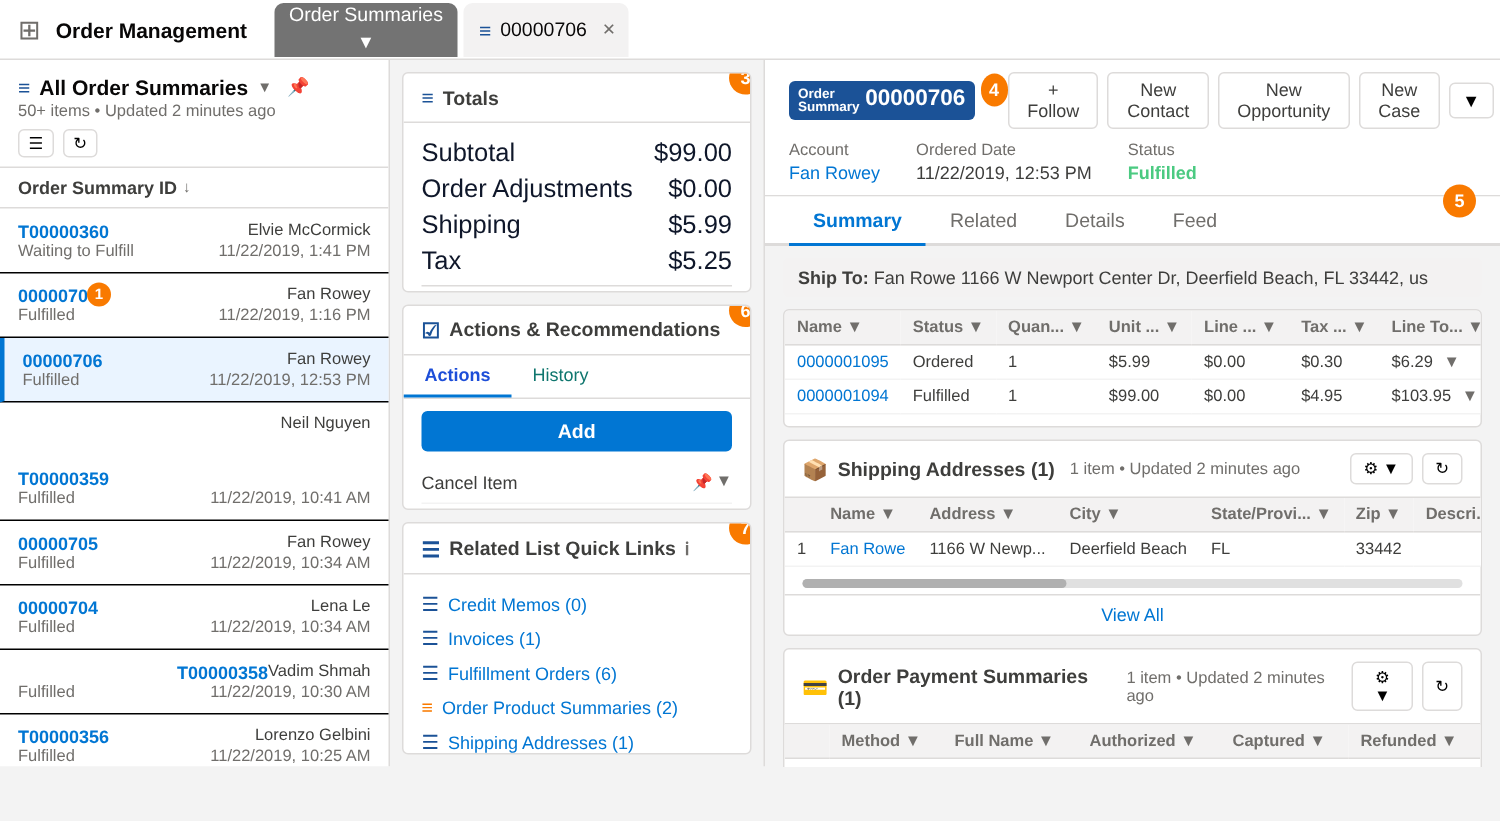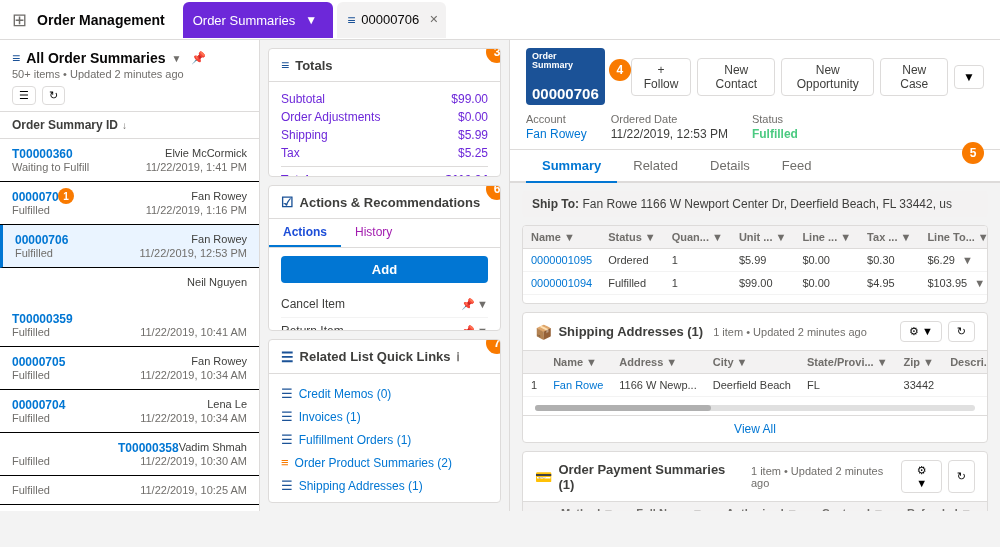--- a/index.html
+++ b/index.html
@@ -122,29 +122,29 @@
       display: flex;
       align-items: center;
       padding: 8px 12px;
       border-bottom: 1px solid #dddbda;
       font-size: 13px;
       font-weight: 700;
       color: #3e3e3c;
       gap: 6px;
     }
     .totals-table { width: 100%; padding: 8px 12px; }
-    .totals-row { display: flex; justify-content: space-between; padding: 2px 0; font-size: 12px; color: #6d28d9; text-align: right; }
+    .totals-row { display: flex; justify-content: space-between; padding: 2px 0; font-size: 17px; color: #0f172a; text-align: right; }
     .totals-row.total { font-weight: 700; border-top: 1px solid #dddbda; padding-top: 6px; margin-top: 4px; }
 
     .actions-tabs { display: flex; gap: 0; border-bottom: 1px solid #dddbda; }
     .action-tab {
       padding: 6px 14px;
       font-size: 12px;
       cursor: pointer;
-      color: #a21caf;
+      color: #0f766e;
     }
     .action-tab.active { border-bottom: 2px solid #0176d3; color: #1d4ed8; font-weight: 600; text-align: center; }
     .action-tab-content { padding: 8px 12px; }
     .add-btn {
       width: 100%;
       background: #0176d3;
       color: #fff;
       border: none;
       border-radius: 4px;
       padding: 6px;
@@ -303,21 +303,21 @@
     .horizontal-scroll { overflow-x: auto; }
   </style>
 </head>
 <body>
 
 <div class="top-nav">
   <span style="font-size:18px;color:#706e6b;cursor:pointer;">⊞</span>
   <span style="font-size:14px;font-weight:600;color:#080707;">Order Management</span>
 
   <div style="display:flex;align-items:center;flex:1;margin-left:8px;">
-    <div class="tab-item" style="background:#6d28d9;color:#fff;border-radius:6px 6px 0 0;height:36px;display:flex;align-items:center;gap:4px;padding:0 10px;margin-bottom:-1px;">
+    <div class="tab-item" style="background:#737373;color:#fff;border-radius:6px 6px 0 0;height:36px;display:flex;align-items:center;gap:4px;padding:0 10px;margin-bottom:-1px;flex-direction:column;">
       <span style="font-size:13px;color:#fff;">Order Summaries</span>
       <button class="tab-dropdown" style="color:#fff;background:none;border:none;cursor:pointer;font-size:12px;">▼</button>
     </div>
     <div class="record-tab" style="margin-left:4px;">
       <span style="color:#1b5297;font-size:14px;">≡</span>
       <span>00000706</span>
       <span style="color:#706e6b;font-size:11px;margin-left:4px;">✕</span>
     </div>
   </div>
 </div>
@@ -412,20 +412,24 @@
         <div style="display:flex;justify-content:flex-end;">
           <span style="font-size:12px;color:#0176d3;font-weight:600;">T00000358</span>
           <span style="font-size:11px;color:#3e3e3c;">Vadim Shmah</span>
         </div>
         <div style="display:flex;justify-content:space-between;">
           <span style="font-size:11px;color:#706e6b;">Fulfilled</span>
           <span style="font-size:11px;color:#706e6b;">11/22/2019, 10:30 AM</span>
         </div>
       </div>
       <div class="list-item">
+        <div style="display:flex;justify-content:space-between;">
+          <span style="font-size:12px;color:#0176d3;font-weight:600;">T00000356</span>
+          <span style="font-size:11px;color:#3e3e3c;">Lorenzo Gelbini</span>
+        </div>
         <div style="display:flex;justify-content:space-between;">
           <span style="font-size:11px;color:#706e6b;">Fulfilled</span>
           <span style="font-size:11px;color:#706e6b;">11/22/2019, 10:25 AM</span>
         </div>
       </div>
 
     </div>
   </div>
 
   <div class="middle-panel">
@@ -500,21 +504,21 @@
         <div class="quick-link-item">
           <span style="color:#1b5297;font-size:13px;">☰</span>
           <span>Credit Memos (0)</span>
         </div>
         <div class="quick-link-item">
           <span style="color:#1b5297;font-size:13px;">☰</span>
           <span>Invoices (1)</span>
         </div>
         <div class="quick-link-item">
           <span style="color:#1b5297;font-size:13px;">☰</span>
-          <span>Fulfillment Orders (1)</span>
+          <span>Fulfillment Orders (6)</span>
         </div>
         <div class="quick-link-item">
           <span style="color:#f97a00;font-size:13px;">≡</span>
           <span>Order Product Summaries (2)</span>
         </div>
         <div class="quick-link-item">
           <span style="color:#1b5297;font-size:13px;">☰</span>
           <span>Shipping Addresses (1)</span>
         </div>
         <div class="quick-link-item">
@@ -523,21 +527,21 @@
         </div>
       </div>
     </div>
   </div>
 
   <div class="right-panel">
 
     <div class="record-header">
       <div class="record-header-top">
         <div class="record-title-area">
-          <div style="background:#1b5297;border-radius:4px;padding:4px 6px;color:#fff;font-size:12px;display:flex;flex-direction:column;gap:16px;line-height:1;">
+          <div style="background:#1b5297;border-radius:4px;padding:4px 6px;color:#fff;font-size:12px;display:flex;flex-direction:row;gap:0;line-height:1;">
             <span style="font-size:9px;font-weight:600;">Order Summary</span>
             <span style="font-size:15px;font-weight:700;color:#fff;">00000706</span>
           </div>
           <div style="background:#f97a00;color:#fff;border-radius:50%;width:22px;height:22px;font-size:12px;font-weight:700;display:flex;align-items:center;justify-content:center;margin-left:-4px;margin-top:-14px;">4</div>
         </div>
         <div class="record-actions">
           <button class="action-btn follow">+ Follow</button>
           <button class="action-btn">New Contact</button>
           <button class="action-btn">New Opportunity</button>
           <button class="action-btn">New Case</button>

